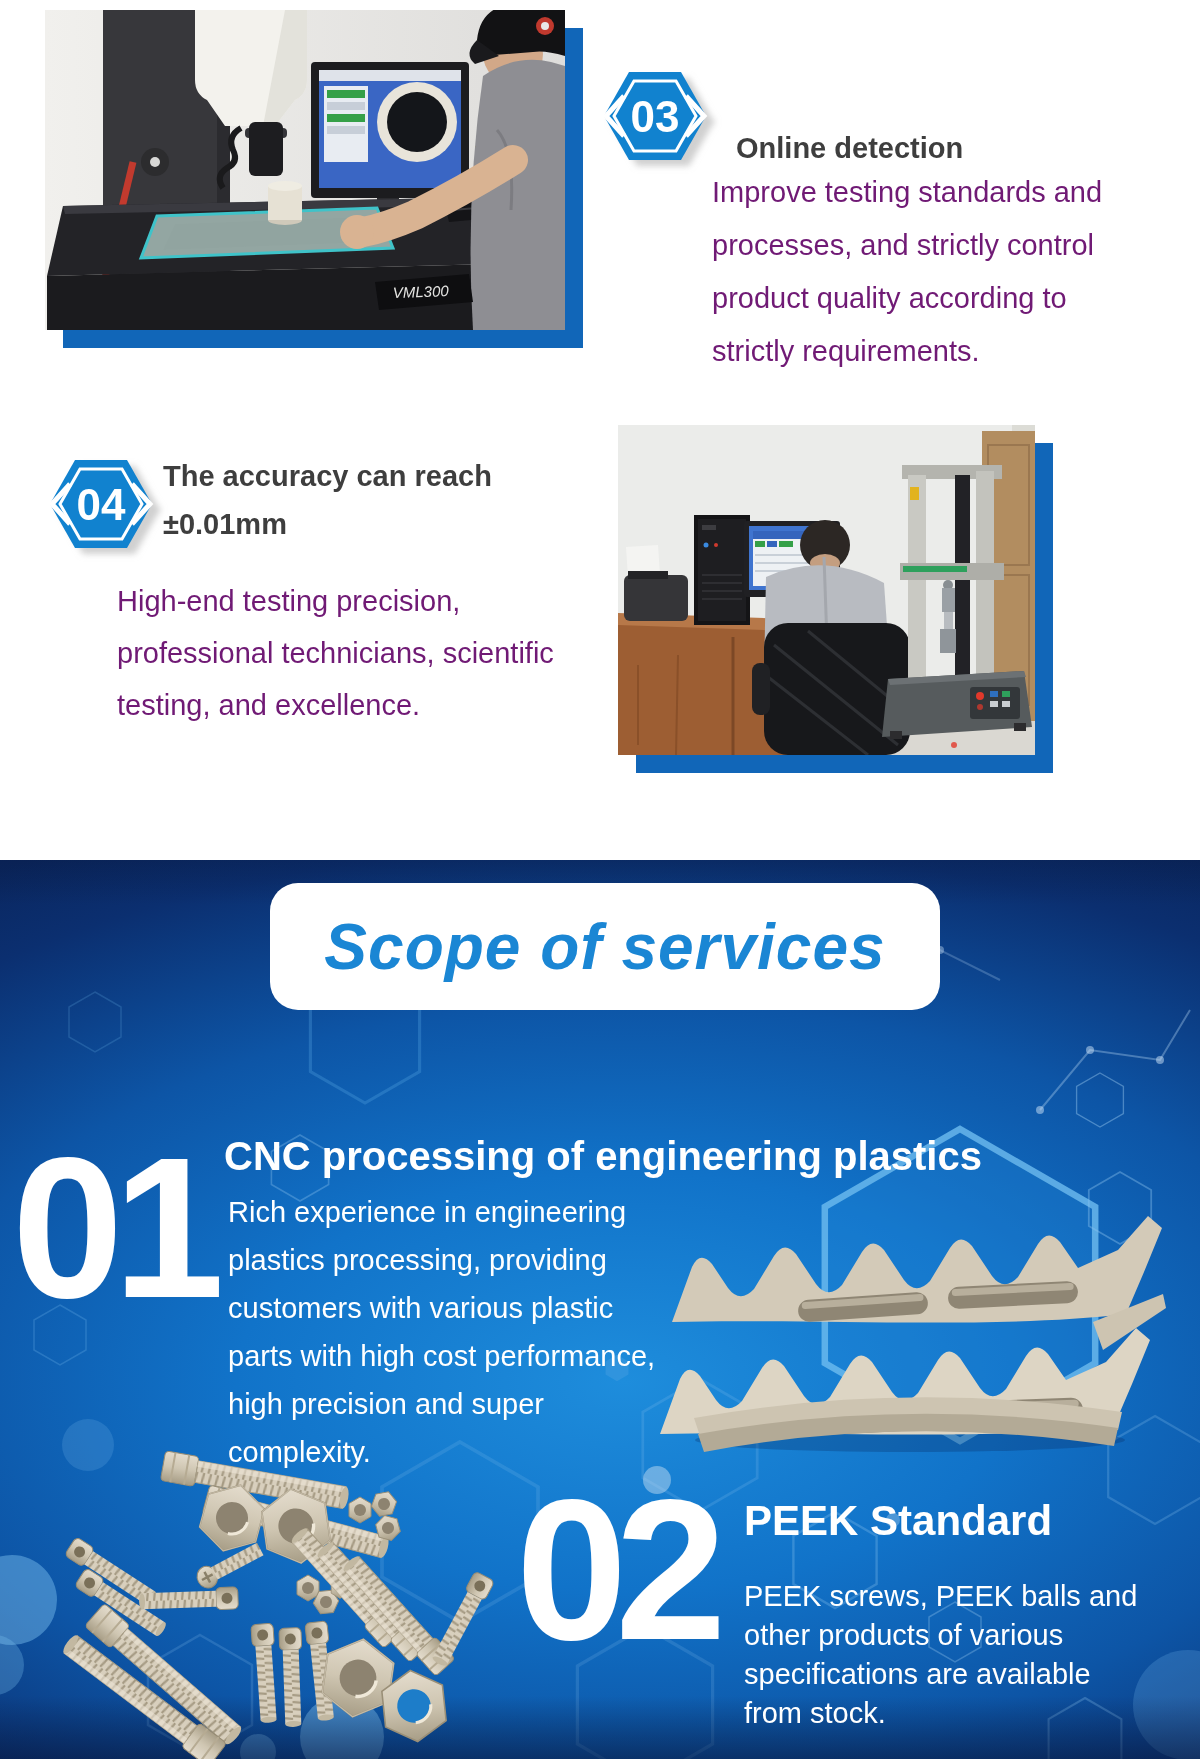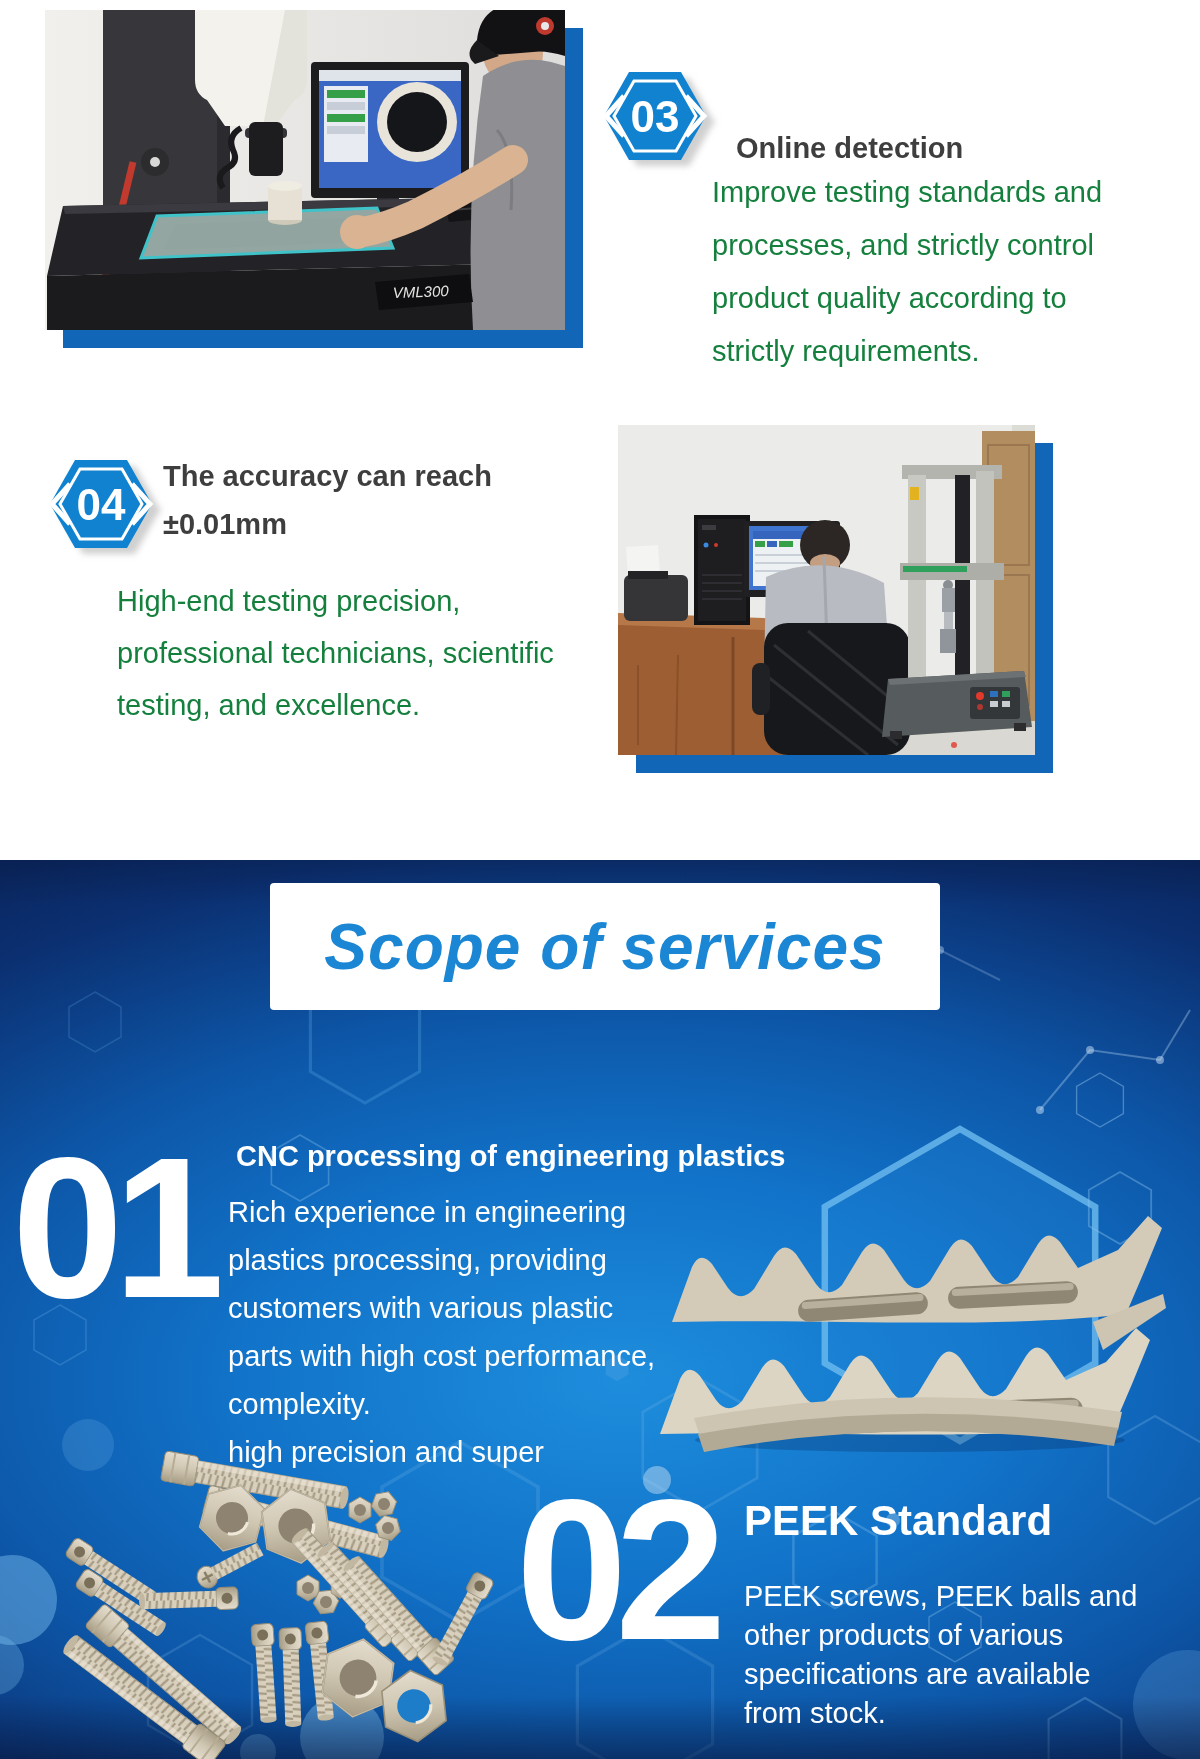--- a/index.html
+++ b/index.html
@@ -10,51 +10,51 @@
 
   
   .photo-offset{position:absolute;background:#1166b8;}
   .photo{position:absolute;overflow:hidden;background:#e8e8e6;}
   .photo svg{display:block;}
 
   .badge{position:absolute;width:110px;height:104px;filter:drop-shadow(8px 6px 3px rgba(170,170,170,.55));}
 
   .step-title{position:absolute;color:#3e3e3e;font-weight:bold;font-size:29px;line-height:34px;white-space:nowrap;}
   .step-title.two-line{line-height:48px;}
-  .step-body{position:absolute;color:#15803d;font-size:29px;line-height:53px;white-space:nowrap;}
+  .step-body{position:absolute;color:#701a75;font-size:29px;line-height:53px;white-space:nowrap;}
   .step-body.tight{line-height:52px;}
 
   
   .blue-section{
     position:absolute;left:0;top:860px;width:1200px;height:899px;overflow:hidden;
     background:
       radial-gradient(95% 68% at 52% 58%, #1e8ddc 0%, #1173c9 34%, #0d55a6 62%, #0b2f70 88%, #0a2760 100%);
   }
   .blue-section::after{
     content:"";position:absolute;left:0;top:0;right:0;bottom:0;pointer-events:none;
     background:linear-gradient(to bottom, rgba(7,18,50,.25) 0%, rgba(7,18,50,0) 5%, rgba(7,18,50,0) 93%, rgba(7,20,55,.55) 100%);
   }
   .hexpattern{position:absolute;left:0;top:0;pointer-events:none;}
 
   .banner-pill{
-    position:absolute;left:270px;top:23px;width:670px;height:127px;background:#ffffff;border-radius:4px;
+    position:absolute;left:270px;top:23px;width:670px;height:127px;background:#ffffff;border-radius:28px;
     display:flex;align-items:center;justify-content:center;z-index:5;
   }
   .banner-text{
     color:#1a86d4;font-size:64px;font-style:italic;font-weight:600;letter-spacing:1px;white-space:nowrap;
   }
 
   .bignum{
     position:absolute;color:#ffffff;font-weight:bold;font-size:200px;line-height:148px;letter-spacing:-10px;z-index:3;
   }
   .svc-title{position:absolute;color:#ffffff;font-weight:bold;white-space:nowrap;z-index:3;}
   .svc-body{position:absolute;color:#ffffff;font-size:29px;white-space:nowrap;z-index:3;}
 
   #num01{left:12px;top:294px;}
-  #head01{left:236px;top:272px;font-size:29px;line-height:48px;}
+  #head01{left:224px;top:272px;font-size:40px;line-height:48px;}
   #body01{left:228px;top:328px;line-height:48px;}
   #num02{left:516px;top:636px;letter-spacing:-12px;}
   #head02{left:744px;top:637px;font-size:42px;line-height:48px;}
   #body02{left:744px;top:717px;line-height:39px;}
 
   .deco{position:absolute;z-index:2;}
 </style>
 </head>
 <body>
 
@@ -301,22 +301,22 @@
     <div class="banner-text">Scope of services</div>
   </div>
 
   <div class="bignum" id="num01">01</div>
   <div class="svc-title" id="head01">CNC processing of engineering plastics</div>
   <div class="svc-body" id="body01">
     <div>Rich experience in engineering</div>
     <div>plastics processing, providing</div>
     <div>customers with various plastic</div>
     <div>parts with high cost performance,</div>
+    <div>high precision and super</div>
     <div>complexity.</div>
-    <div>high precision and super</div>
   </div>
 
   <svg class="deco" style="left:648px;top:312px;" width="520" height="280" viewBox="0 0 520 280">
     <defs>
       <path id="toothband" d="M20,150 L40,95 Q48,78 60,92 L76,116 Q88,132 102,117 L122,84 Q132,68 144,82 L164,112 Q176,128 190,113 L210,80 Q220,64 232,78 L252,108 Q264,124 278,109 L298,76 Q308,60 320,74 L340,104 Q352,120 366,105 L386,72 Q396,56 408,70 L426,96 L466,78 L496,44 L510,56 L492,100 L474,142 C 340,158 150,146 20,150 Z"></path>
     </defs>
     <ellipse cx="262" cy="268" rx="215" ry="12" fill="#06295e" opacity="0.28"></ellipse>
     <use href="#toothband" transform="translate(-8,112)" fill="#ddd5c4"></use>
     <rect x="120" y="238" width="150" height="24" rx="12" transform="rotate(-3 195 250)" fill="#8f8674"></rect>
     <rect x="285" y="228" width="150" height="24" rx="12" transform="rotate(-2 360 240)" fill="#8f8674"></rect>

